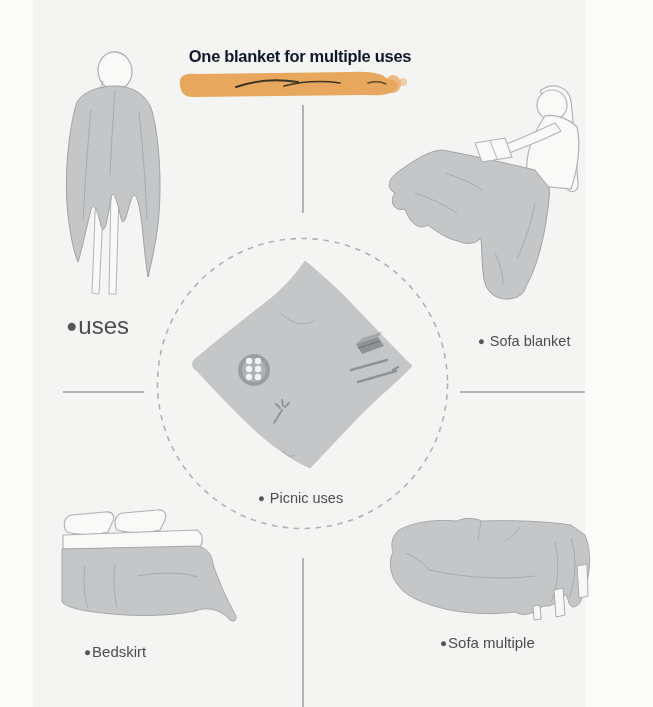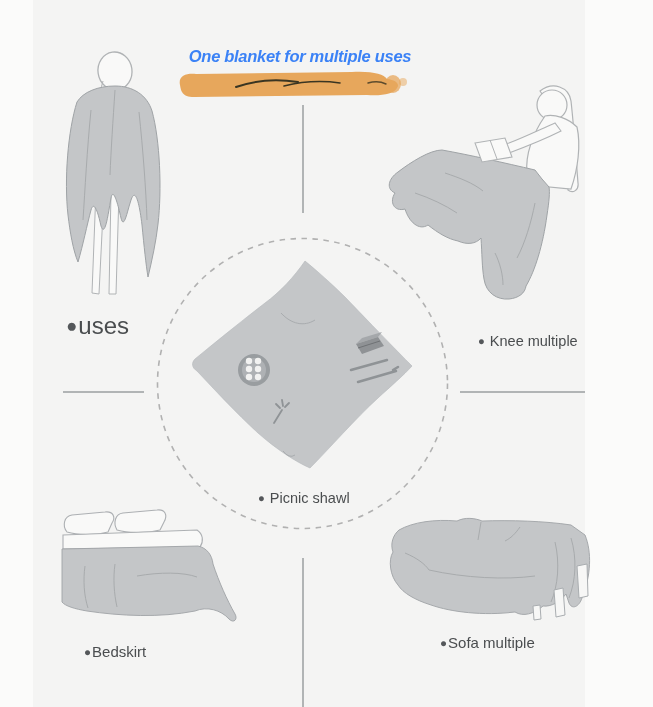--- a/index.html
+++ b/index.html
@@ -4,21 +4,21 @@
 <style>
   html,body{margin:0;padding:0;}
   .canvas{
     position:relative; width:653px; height:707px;
     background:#fbfbfa; overflow:hidden;
     font-family:"Liberation Sans", sans-serif;
   }
   .panel{position:absolute; left:33px; top:0; width:552px; height:707px; background:#f4f4f3;}
   .title{
     position:absolute; left:147px; top:47px; width:306px; text-align:center;
-    font-size:16.5px; font-weight:600; letter-spacing:-0.3px; color:#3b82f6; z-index:4;font-style:italic;
+    font-size:16.5px; font-weight:600; letter-spacing:-0.3px; color:#0f172a; z-index:4;
   }
   .brush{position:absolute; left:172px; top:70px; z-index:2;}
   .divider{position:absolute; background:#b1b4b5; z-index:1;}
   .div-top{left:302px; top:105px; width:1.5px; height:108px;}
   .div-bottom{left:302px; top:558px; width:1.5px; height:149px;}
   .div-left{left:63px; top:391px; width:81px; height:1.5px;}
   .div-right{left:460px; top:391px; width:125px; height:1.5px;}
   .circle{position:absolute; left:155px; top:236px; z-index:1;}
   .illus{position:absolute; z-index:2;}
   .illus-shawl{left:63px; top:50px;}
@@ -119,25 +119,25 @@
     <path d="M169,82 L178,80 L180,107 L171,109 Z" fill="#f7f7f6" stroke="#a9adb0" stroke-width="1"></path>
     <path d="M148,98 L155,97 L156,111 L149,112 Z" fill="#f7f7f6" stroke="#a9adb0" stroke-width="1"></path>
   </svg>
 
   <div class="label label-shawl">
     <span class="bullet">●</span>
     <span>uses</span>
   </div>
   <div class="label label-knee spaced">
     <span class="bullet">●</span>
-    <span>Knee multiple</span>
+    <span>Sofa blanket</span>
   </div>
   <div class="label label-picnic spaced">
     <span class="bullet">●</span>
-    <span>Picnic shawl</span>
+    <span>Picnic uses</span>
   </div>
   <div class="label label-bedskirt">
     <span class="bullet">●</span>
     <span>Bedskirt</span>
   </div>
   <div class="label label-sofa">
     <span class="bullet">●</span>
     <span>Sofa multiple</span>
   </div>
 

